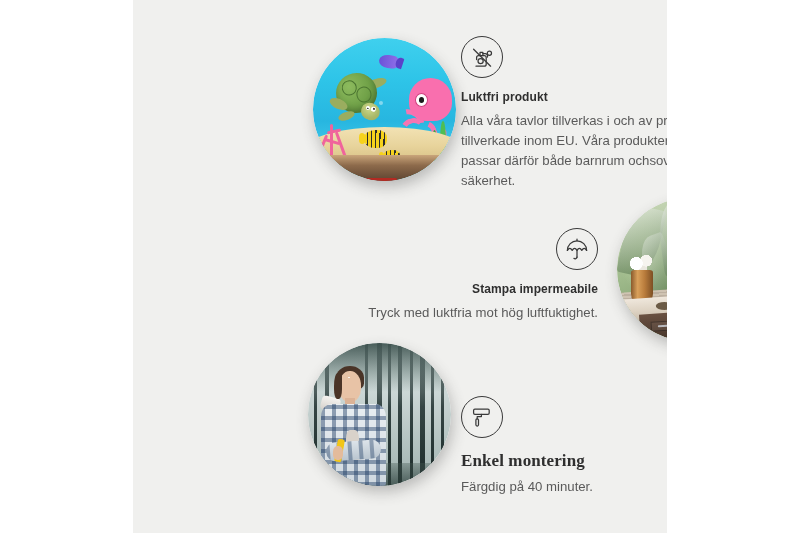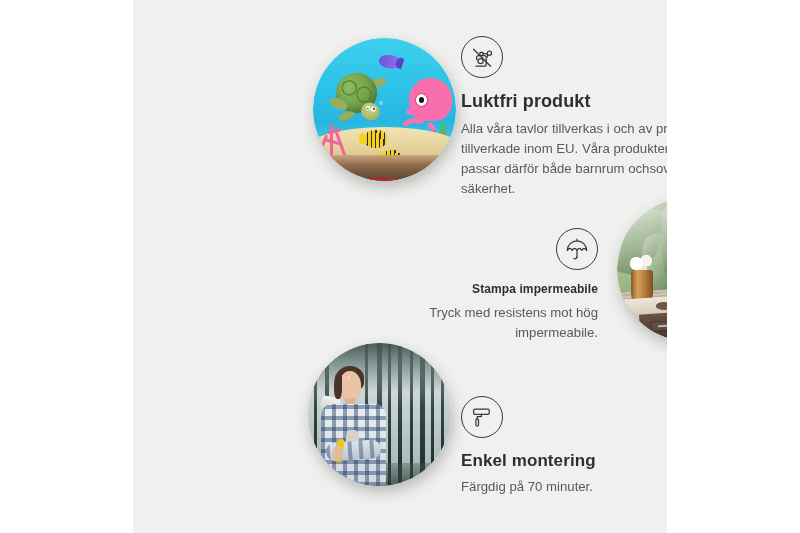--- a/index.html
+++ b/index.html
@@ -312,34 +312,34 @@
     width: 42px; height: 42px;
     border: 1.4px solid #3a3a3a;
     border-radius: 50%;
     display: inline-flex;
     align-items: center; justify-content: center;
     margin-bottom: 12px;
   }
   .icon-badge svg { display: block; }
 
   .feature-title {
-    font-size: 18px;
+    font-size: 12px;
     font-weight: 600;
     color: #2f2f2f;
     letter-spacing: .1px;
     margin-bottom: 6px;
     line-height: 1.25;
   }
   .feature-desc {
     font-size: 13.2px;
     color: #5a5a5a;
     line-height: 1.52;
   }
   #feature-water .feature-title { font-size: 12px; }
-  #feature-mount .feature-title { font-size: 17px; }
+  #feature-mount .feature-title { font-size: 17px; font-family: Liberation Serif, serif; }
 </style>
 </head>
 <body>
 
 <div class="panel">
 
   <div class="medallion" id="medallion-sealife">
     <div class="art">
       <div class="sea-bg"></div>
       <div class="bubble b1"></div>
@@ -465,28 +465,28 @@
     <div class="icon-badge">
       <svg width="26" height="26" viewBox="0 0 26 26" fill="none" stroke="#3a3a3a" stroke-width="1.25" stroke-linecap="round" stroke-linejoin="round">
         <path d="M3.4 14.4a9.6 9.6 0 0 1 19.2 0"></path>
         <path d="M3.4 14.4c1.6-2.6 3.2-2.6 4.8 0 1.6-2.6 3.2-2.6 4.8 0 1.6-2.6 3.2-2.6 4.8 0 1.6-2.6 3.2-2.6 4.8 0"></path>
         <line x1="13" y1="14.4" x2="13" y2="21.2"></line>
         <path d="M13 21.2a1.9 1.9 0 0 1-3.1 1.1"></path>
         <line x1="13" y1="4.8" x2="13" y2="3"></line>
       </svg>
     </div>
     <div class="feature-title">Stampa impermeabile</div>
-    <div class="feature-desc">Tryck med resistens mot hög impermeabile.</div>
+    <div class="feature-desc">Tryck med luktfria mot hög luftfuktighet.</div>
   </div>
 
   <div class="feature" id="feature-mount">
     <div class="icon-badge">
       <svg width="26" height="26" viewBox="0 0 26 26" fill="none" stroke="#3a3a3a" stroke-width="1.25" stroke-linecap="round" stroke-linejoin="round">
         <rect x="4.6" y="5.2" width="15.6" height="5.2" rx="1.3"></rect>
         <path d="M12.4 10.4v2.1H8.2v2.3"></path>
         <rect x="6.9" y="14.8" width="2.6" height="7.2" rx="1.2"></rect>
       </svg>
     </div>
     <div class="feature-title">Enkel montering</div>
-    <div class="feature-desc">Färgdig på 70 minuter.</div>
+    <div class="feature-desc">Färgdig på 40 minuter.</div>
   </div>
 
 </div>
 
 </body></html>

